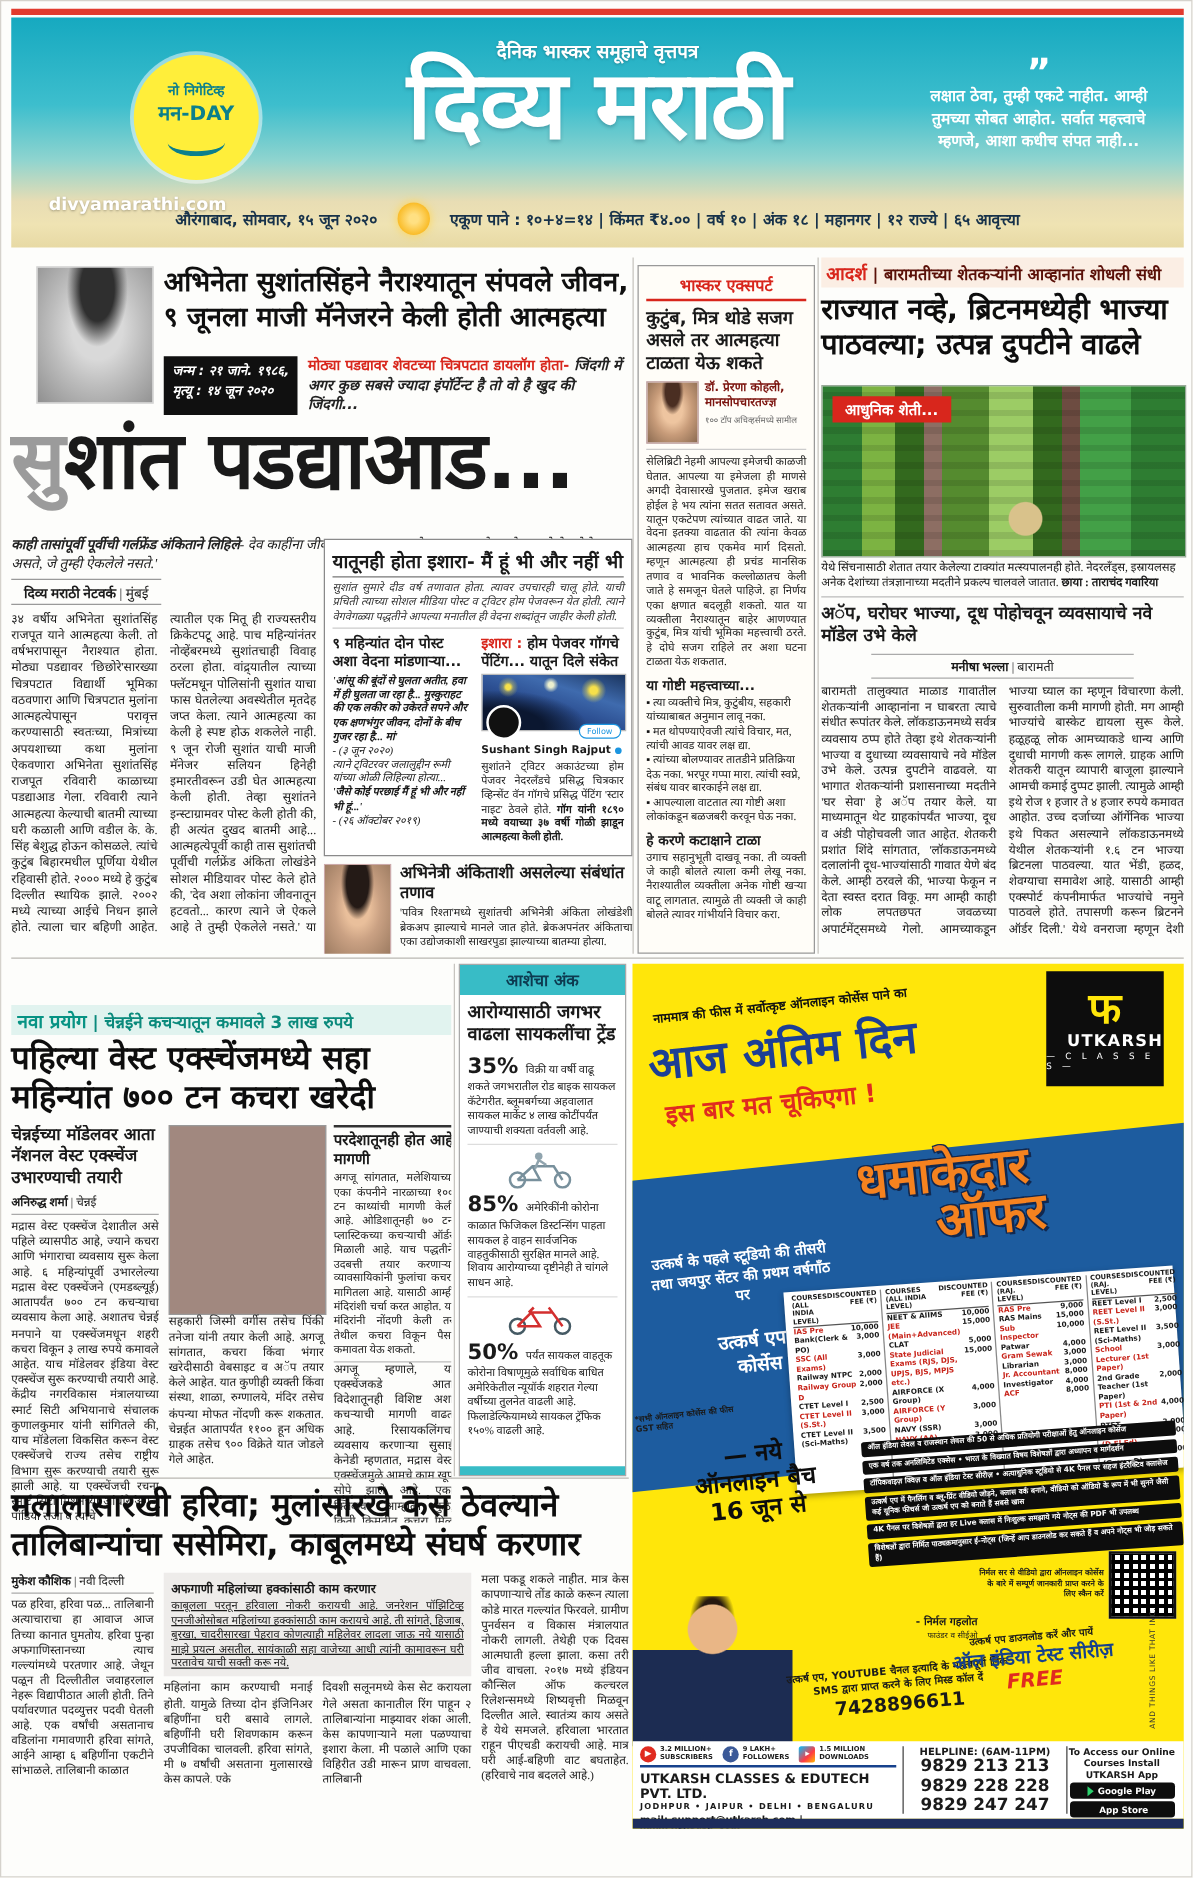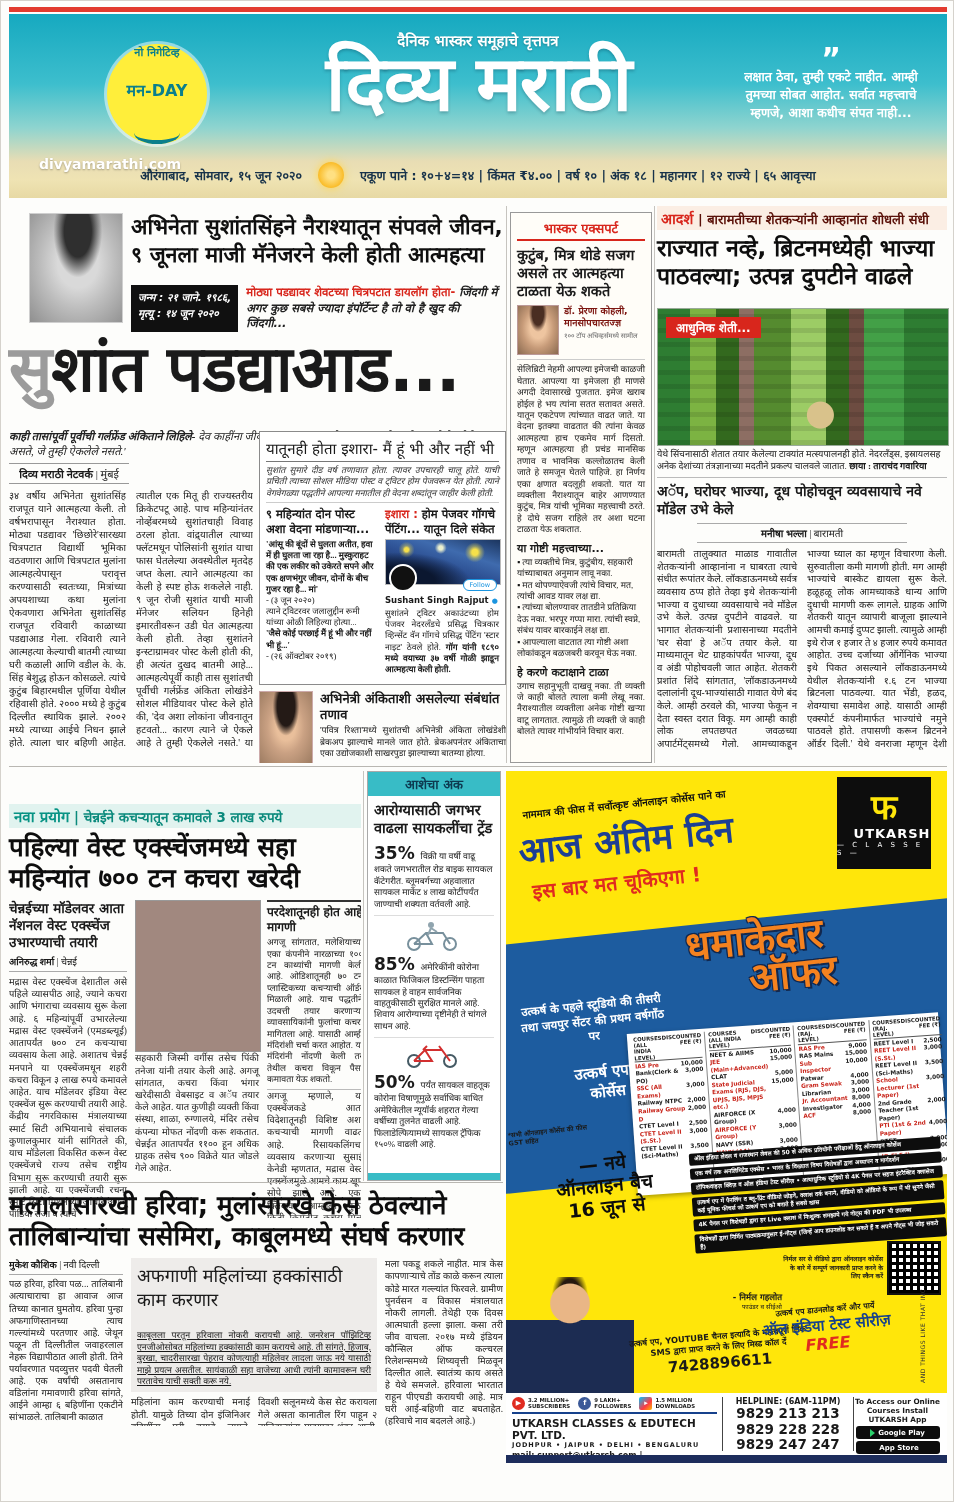--- a/index.html
+++ b/index.html
@@ -12,21 +12,21 @@
   .vr{position:absolute;width:1px;background:#c6c4bf;}
   .hr{position:absolute;height:1px;background:#b9b7b2;}
 
   
   .topbar{left:8px;top:6px;width:938px;height:5px;background:#e23b2e;}
   .masthead{left:8px;top:13px;width:938px;height:184px;
     background:linear-gradient(180deg,#16a9c0 0%,#3dbecd 38%,#8fd4cf 62%,#e8ddb4 80%,#efe3b3 90%,#e7d9a4 100%);}
   .m-tag{left:0;right:0;top:16px;text-align:center;color:#fff;font-size:15px;font-weight:bold;text-shadow:0 1px 2px rgba(0,0,0,.25);}
   .m-title{left:0;right:0;top:30px;text-align:center;color:#fff;font-size:76px;font-weight:800;letter-spacing:-2px;line-height:1.05;text-shadow:0 2px 3px rgba(0,40,60,.25);}
   .m-smiley{left:98px;top:30px;width:100px;height:100px;border-radius:50%;background:#ffee3a;
-    display:flex;flex-direction:column;align-items:center;justify-content:space-between;box-shadow:0 0 0 3px rgba(255,255,255,.5);}
+    display:flex;flex-direction:column;align-items:center;justify-content:center;box-shadow:0 0 0 3px rgba(255,255,255,.5);}
   .m-smiley .l1{color:#0b7f8c;font-size:11px;font-weight:bold;}
   .m-smiley .l2{color:#0b7f8c;font-size:16px;font-weight:800;}
   .smile{width:46px;height:18px;border-bottom:4px solid #0b7f8c;border-radius:0 0 50% 50%;margin-top:2px;}
   .m-quote{right:26px;top:36px;width:180px;color:#fff;font-size:12.5px;font-weight:bold;text-align:center;line-height:1.45;}
   .m-quote .qm{font-size:30px;line-height:.6;display:block;}
   .m-site{left:30px;bottom:26px;color:#fff;font-size:14px;font-weight:bold;text-shadow:0 1px 2px rgba(0,0,0,.3);}
   .m-info{left:0;right:0;bottom:10px;display:flex;align-items:center;justify-content:center;gap:16px;color:#17324a;font-size:12.5px;font-weight:bold;}
   .sun{width:26px;height:26px;border-radius:50%;background:radial-gradient(circle,#ffe082 20%,#f9b81e 75%);box-shadow:0 0 8px #ffd54f;}
 
   
@@ -44,28 +44,28 @@
   .lead-big .grey{color:#9b9b9b;}
   .lead-intro{left:8px;top:428px;width:492px;font-size:11px;font-style:italic;line-height:1.35;color:#222;}
   .lead-intro .b{font-weight:bold;}
   .lead-byline{left:8px;top:462px;width:120px;text-align:center;font-size:11px;border-top:1px solid #999;border-bottom:1px solid #999;padding:2px 0;}
   .lead-byline .b{font-weight:bold;}
   .lead-cols{left:8px;top:488px;width:244px;height:272px;column-count:2;column-gap:10px;
     font-size:9.8px;line-height:1.33;}
 
   
   .sigbox{left:258px;top:430px;width:247px;height:254px;border:1px solid #8a8a8a;background:#fff;padding:6px;box-sizing:border-box;}
-  .sig-title{font-size:15px;font-weight:normal;border-bottom:1px solid #777;padding-bottom:3px;margin-bottom:3px;}
+  .sig-title{font-size:15px;font-weight:bold;border-bottom:1px solid #777;padding-bottom:3px;margin-bottom:3px;}
   .sig-intro{font-size:8.8px;font-style:italic;line-height:1.3;color:#333;border-bottom:1px solid #ccc;padding-bottom:3px;}
   .sig-cols{display:flex;gap:7px;margin-top:4px;}
   .sig-l{width:112px;}
   .sig-r{width:114px;}
   .sig-h{font-size:11.5px;font-weight:bold;line-height:1.25;margin-bottom:3px;}
   .sig-h .red{color:#d8261c;}
-  .sig-q{font-size:8.6px;line-height:1.3;}
+  .sig-q{font-size:8.6px;font-style:italic;line-height:1.3;}
   .sig-q .bq{font-weight:bold;}
   .starry{position:relative;width:114px;height:44px;border:1px solid #bbb;
     background:radial-gradient(circle at 78% 28%,#f6e04a 0 3px,rgba(246,224,74,.45) 6px,transparent 10px),
       radial-gradient(circle at 18% 22%,#f6e04a 0 2px,rgba(246,224,74,.4) 4px,transparent 8px),
       radial-gradient(circle at 48% 18%,rgba(255,255,210,.9) 0 2px,transparent 6px),
       radial-gradient(ellipse at 10% 95%,#0b1730 0 26%,transparent 50%),
       linear-gradient(18deg,#13264b,#2c4f92 45%,#3f6bae 68%,#1b355f);text-align:right;}
   .avatar{position:absolute;left:3px;bottom:-8px;width:24px;height:24px;border-radius:50%;background:#111;border:2px solid #fff;}
   .follow{position:absolute;right:3px;bottom:-7px;font-size:6.5px;color:#1b95e0;border:1px solid #1b95e0;border-radius:8px;padding:1px 6px;background:#fff;font-family:"DejaVu Sans",sans-serif;}
   .tw-name{font-size:8.5px;font-weight:bold;margin-top:10px;font-family:"DejaVu Sans",sans-serif;}
@@ -156,21 +156,21 @@
   
   .atma{left:8px;top:1185px;width:494px;}
   .atma-head{font-size:26px;font-weight:bold;line-height:1.2;margin-top:4px;color:#0d0d0d;}
   .atma-row{display:flex;gap:8px;margin-top:6px;height:168px;overflow:hidden;}
   .atma-a{width:114px;flex:none;}
   .atma-by{font-size:9.5px;border-bottom:1px solid #aaa;padding-bottom:3px;margin-bottom:3px;}
   .atma-by .b{font-weight:bold;}
   .atma-body{font-size:9.3px;line-height:1.3;}
   .atma-mid{width:246px;flex:none;}
   .atma-box{background:#eeecea;padding:5px 6px;margin-bottom:4px;}
-  .atma-box-h{font-size:18px;font-weight:normal;margin-bottom:19px;}
+  .atma-box-h{font-size:10px;font-weight:bold;margin-bottom:2px;}
   .atma-box-t{font-size:8.8px;line-height:1.3;text-decoration:underline;}
   .atma-2col{display:flex;gap:8px;}
   .atma-2col div{width:119px;}
   .atma-d{width:118px;flex:none;}
 
   
   .uad{left:505px;top:770px;width:441px;height:692px;background:#ffe60a;overflow:hidden;font-family:"DejaVu Sans","Liberation Sans",sans-serif;}
   .u-rot1{left:16px;top:26px;transform:rotate(-6deg);font-size:10px;font-weight:bold;color:#111;}
   .u-rot2{left:12px;top:44px;transform:rotate(-6deg);font-size:36px;font-weight:800;color:#1d3f94;}
   .u-rot3{left:26px;top:98px;transform:rotate(-6deg);font-size:20px;font-weight:800;color:#e02b20;}

